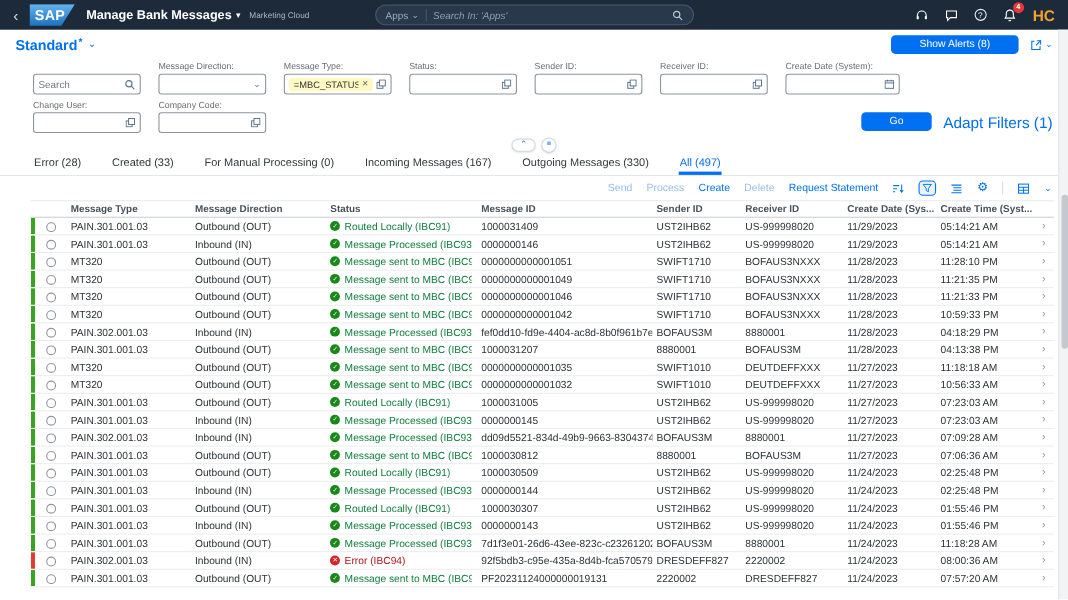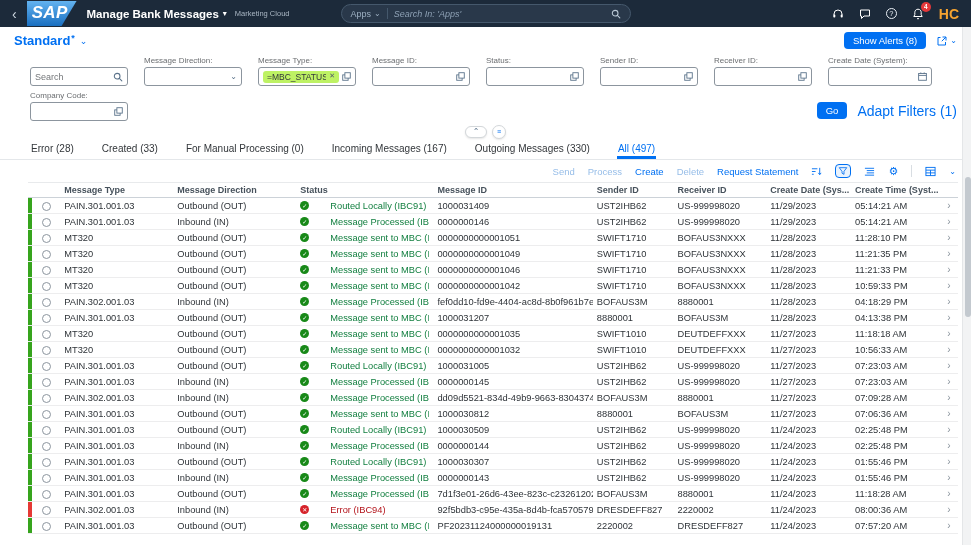--- a/index.html
+++ b/index.html
@@ -2,21 +2,21 @@
 <html><head>
 <meta charset="utf-8">
 <style>
   *{box-sizing:border-box;margin:0;padding:0;}
   html,body{width:971px;height:545px;overflow:hidden;}
   body{font-family:"Liberation Sans","DejaVu Sans",sans-serif;background:#fff;color:#32363a;position:relative;}
 
   
   .shell{height:27px;background:#1c2a3a;display:flex;align-items:center;padding:0 12px;color:#fff;position:relative;z-index:5;}
   .shell-back{font-size:14px;color:#cfd9e2;margin-right:10px;line-height:1;cursor:pointer;}
-  .sap-logo{font-style:italic;font-weight:bold;font-size:17px;color:#fff;background:linear-gradient(180deg,#63b3f0 0%,#1a6fc0 100%);padding:2px 9px 3px 5px;clip-path:polygon(0 0,100% 0,70% 100%,0 100%);margin-right:10px;letter-spacing:.3px;cursor:pointer;}
+  .sap-logo{font-weight:bold;font-size:13px;color:#fff;background:linear-gradient(180deg,#63b3f0 0%,#1a6fc0 100%);padding:2px 9px 3px 5px;clip-path:polygon(0 0,100% 0,70% 100%,0 100%);margin-right:10px;letter-spacing:.3px;cursor:pointer;}
   .shell-title{font-size:11.5px;font-weight:600;display:flex;align-items:center;gap:4px;cursor:pointer;white-space:nowrap;}
   .shell-title .caret{font-size:8px;}
   .shell-sub{font-size:7.5px;color:#a9b6c3;margin-left:8px;white-space:nowrap;}
   .shell-search{position:absolute;left:50%;transform:translateX(-50%);width:290px;height:19px;background:#29384a;border:1px solid #45586c;border-radius:11px;display:flex;align-items:center;padding:0 9px;gap:6px;font-size:9px;color:#9db0c2;}
   .ss-apps{display:flex;align-items:center;gap:3px;cursor:pointer;white-space:nowrap;}
   .ss-apps .caret{font-size:8px;}
   .ss-divider{width:1px;height:11px;background:#45586c;}
   .shell-search input{flex:1;min-width:0;background:transparent;border:none;outline:none;font:inherit;color:#cfd9e2;}
   .shell-search input::placeholder{color:#8da0b4;font-style:italic;}
   .ss-icon{display:flex;color:#b9c7d4;cursor:pointer;}
@@ -25,37 +25,37 @@
   .help-circle{width:11px;height:11px;border:1px solid #e8eef4;border-radius:50%;font-size:7.5px;display:flex;align-items:center;justify-content:center;}
   .badge{position:absolute;top:-6px;right:-7px;background:#e5383b;color:#fff;font-size:6.5px;min-width:10px;height:10px;border-radius:5px;display:flex;align-items:center;justify-content:center;padding:0 2px;font-weight:bold;}
   .avatar{font-size:14px;font-weight:bold;color:#f5a330;cursor:pointer;}
 
   
   .variant-bar{height:27px;display:flex;align-items:center;padding:0 14px;}
   .variant-title{color:#0070f2;font-size:13px;font-weight:700;display:flex;align-items:flex-start;gap:1px;cursor:pointer;}
   .variant-dirty{font-size:9px;}
   .variant-caret{color:#0070f2;font-size:9px;margin-left:5px;align-self:center;cursor:pointer;}
   .variant-actions{margin-left:auto;display:flex;align-items:center;gap:10px;}
-  .btn-primary{background:#0070f2;color:#fff;border-radius:4px;font-size:9.5px;padding:3px 9px;cursor:pointer;white-space:nowrap;border:none;font-family:inherit;}
+  .btn-primary{background:#0070f2;color:#fff;border-radius:4px;font-size:9.5px;padding:3px 26px;cursor:pointer;white-space:nowrap;border:none;font-family:inherit;}
   .share-group{display:flex;align-items:center;gap:2px;color:#0070f2;cursor:pointer;}
   .share-caret{font-size:8px;}
 
   
   .filterbar{padding:2px 14px 2px;position:relative;}
   .filter-row{display:flex;gap:16px;align-items:flex-end;padding-left:16px;}
   .filter-row + .filter-row{margin-top:5px;}
   .filter-field{width:98px;flex:none;}
   .filter-field.wide{width:104px;}
   .filter-label{font-size:8px;color:#6a6d70;height:11px;white-space:nowrap;overflow:hidden;}
   .filter-control{height:19px;border:1px solid #8c959e;border-radius:3px;display:flex;align-items:center;padding:0 4px;background:#fff;gap:3px;}
   .filter-control input{flex:1;min-width:0;border:none;outline:none;font-size:9px;font-family:inherit;color:#32363a;}
   .filter-control input::placeholder{color:#74777a;}
   .ctl-value{flex:1;min-width:0;font-size:9px;color:#32363a;white-space:nowrap;overflow:hidden;}
   .ctl-icon{display:flex;align-items:center;color:#5b738b;font-size:8px;flex:none;cursor:pointer;}
-  .token{background:#bef264;border-radius:3px;display:flex;gap:3px;padding:1px 4px;font-size:8.5px;color:#32363a;flex:1;min-width:0;}
+  .token{background:#fef9c3;border-radius:3px;display:flex;gap:3px;padding:1px 4px;font-size:8.5px;color:#32363a;flex:1;min-width:0;}
   .token-text{overflow:hidden;white-space:nowrap;}
   .token-x{font-size:7px;color:#55606a;cursor:pointer;flex:none;}
   .filter-actions{position:absolute;right:14px;bottom:4px;display:flex;align-items:center;gap:10px;}
   .link{color:#0070f2;font-size:14px;cursor:pointer;white-space:nowrap;background:none;border:none;font-family:inherit;}
 
   
   .collapse-ctl{display:flex;justify-content:center;align-items:center;gap:5px;height:15px;margin-top:1px;}
   .pill-btn{width:22px;height:12px;border:1px solid #d3d7da;border-radius:7px;display:flex;align-items:center;justify-content:center;font-size:8px;color:#5b738b;background:#fff;box-shadow:0 1px 2px rgba(0,0,0,.1);cursor:pointer;}
   .round-btn{width:14px;height:14px;border:1px solid #d3d7da;border-radius:50%;display:flex;align-items:center;justify-content:center;font-size:7px;color:#0070f2;background:#fff;box-shadow:0 1px 2px rgba(0,0,0,.1);cursor:pointer;}
 
@@ -75,21 +75,21 @@
   .tb-caret{color:#0070f2;font-size:8px;cursor:pointer;}
 
   table{width:100%;border-collapse:collapse;table-layout:fixed;}
   th{font-size:9px;color:#47525c;text-align:left;font-weight:600;border-bottom:1px solid #ccd2d8;border-top:1px solid #e8eaec;height:15px;padding:0 4px;white-space:nowrap;overflow:hidden;cursor:pointer;}
   td{font-size:9.3px;color:#2e3338;border-bottom:1px solid #ededee;height:16px;padding:0 4px;white-space:nowrap;overflow:hidden;}
   .strip-cell{padding:0;}
   td.strip-cell.success{background:#36a41d;}
   td.strip-cell.error{background:#e53935;}
   .cb-cell{text-align:center;padding:0;}
   .row-cb{display:inline-block;width:9px;height:9px;border:1px solid #8c959e;border-radius:50%;background:#fff;cursor:pointer;vertical-align:middle;}
-  .obj-status{display:flex;align-items:center;gap:21px;min-width:0;}
+  .obj-status{display:flex;align-items:center;gap:4px;min-width:0;}
   .st-icon{width:9px;height:9px;border-radius:50%;color:#fff;font-size:6px;display:inline-flex;align-items:center;justify-content:center;flex:none;}
   .obj-status.success .st-icon{background:#188918;}
   .obj-status.error .st-icon{background:#d6232a;}
   .obj-status.success .st-text{color:#107e3e;}
   .obj-status.error .st-text{color:#b3131a;}
   .st-text{overflow:hidden;white-space:nowrap;}
   .chev-cell{text-align:center;padding:0 2px;}
   .chev{color:#8b959e;font-size:10px;cursor:pointer;}
 
   
@@ -201,32 +201,20 @@
             </span>
             <span class="ctl-icon">
               <svg viewBox="0 0 10 10" width="9" height="9">
                 <rect x="0.8" y="3.2" width="6" height="6" fill="none" stroke="currentColor"></rect>
                 <rect x="3.2" y="0.8" width="6" height="6" fill="#ffffff" stroke="currentColor"></rect>
               </svg>
             </span>
           </div>
         </div>
         <div class="filter-field">
-          <div class="filter-label">Message ID:</div>
-          <div class="filter-control">
-            <span class="ctl-value"></span>
-            <span class="ctl-icon">
-              <svg viewBox="0 0 10 10" width="9" height="9">
-                <rect x="0.8" y="3.2" width="6" height="6" fill="none" stroke="currentColor"></rect>
-                <rect x="3.2" y="0.8" width="6" height="6" fill="#ffffff" stroke="currentColor"></rect>
-              </svg>
-            </span>
-          </div>
-        </div>
-        <div class="filter-field">
           <div class="filter-label">Status:</div>
           <div class="filter-control">
             <span class="ctl-value"></span>
             <span class="ctl-icon">
               <svg viewBox="0 0 10 10" width="9" height="9">
                 <rect x="0.8" y="3.2" width="6" height="6" fill="none" stroke="currentColor"></rect>
                 <rect x="3.2" y="0.8" width="6" height="6" fill="#ffffff" stroke="currentColor"></rect>
               </svg>
             </span>
           </div>
@@ -264,20 +252,32 @@
                 <rect x="0.7" y="1.6" width="8.6" height="7.6" fill="none" stroke="currentColor"></rect>
                 <line x1="0.7" y1="3.8" x2="9.3" y2="3.8" stroke="currentColor"></line>
                 <line x1="3.1" y1="0.5" x2="3.1" y2="2.2" stroke="currentColor"></line>
                 <line x1="6.9" y1="0.5" x2="6.9" y2="2.2" stroke="currentColor"></line>
               </svg>
             </span>
           </div>
         </div>
       </div>
     <div class="filter-row">
+        <div class="filter-field">
+          <div class="filter-label">Change User:</div>
+          <div class="filter-control">
+            <span class="ctl-value"></span>
+            <span class="ctl-icon">
+              <svg viewBox="0 0 10 10" width="9" height="9">
+                <rect x="0.8" y="3.2" width="6" height="6" fill="none" stroke="currentColor"></rect>
+                <rect x="3.2" y="0.8" width="6" height="6" fill="#ffffff" stroke="currentColor"></rect>
+              </svg>
+            </span>
+          </div>
+        </div>
         <div class="filter-field">
           <div class="filter-label">Company Code:</div>
           <div class="filter-control">
             <span class="ctl-value"></span>
             <span class="ctl-icon">
               <svg viewBox="0 0 10 10" width="9" height="9">
                 <rect x="0.8" y="3.2" width="6" height="6" fill="none" stroke="currentColor"></rect>
                 <rect x="3.2" y="0.8" width="6" height="6" fill="#ffffff" stroke="currentColor"></rect>
               </svg>
             </span>

